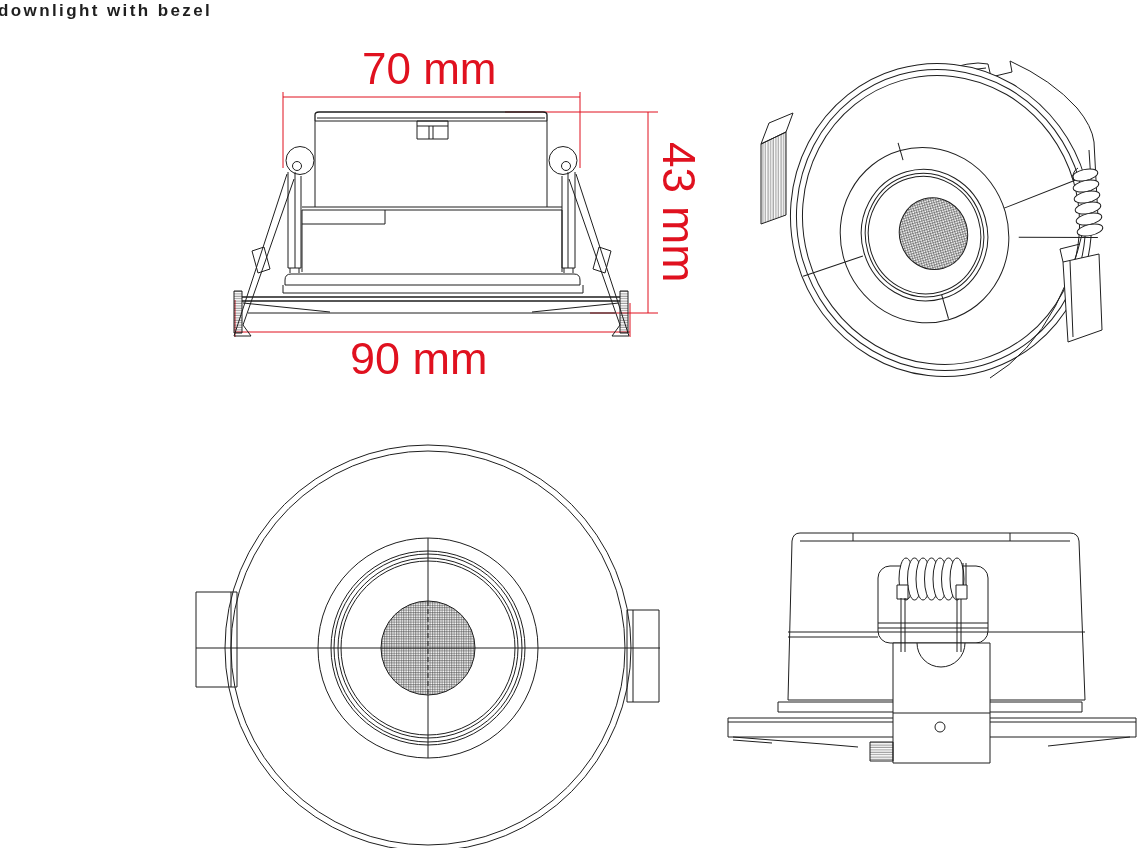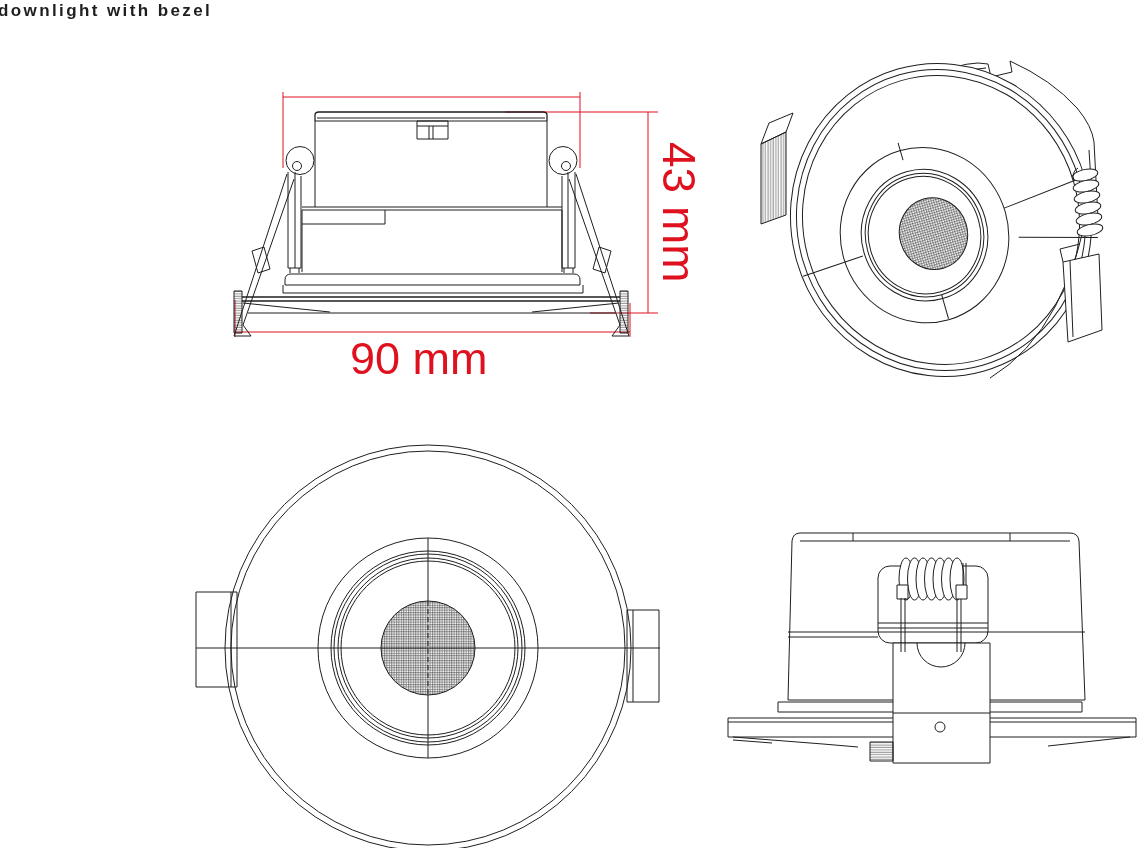--- a/index.html
+++ b/index.html
@@ -32,20 +32,21 @@
   svg .vl{fill:url(#vlines);}
   svg .dash{stroke-dasharray:5 3;}
   svg .hv{stroke-width:1.3;}
 </style>
 </head>
 <body>
 
 <div class="stage">
 
   <div class="drawing-title">downlight with bezel</div>
+  <div class="dim dim-70">70 mm</div>
   <div class="dim dim-43">43 mm</div>
   <div class="dim dim-90">90 mm</div>
 
   <svg class="technical" width="1139" height="848" viewBox="0 0 1139 848">
     <defs>
       <pattern id="gridpat" width="2.4" height="2.4" patternUnits="userSpaceOnUse">
         <path d="M0 0.6 H2.4 M0.6 0 V2.4" stroke="#3a3a3a" stroke-width="0.55"></path>
       </pattern>
       <pattern id="hlines" width="4" height="2.4" patternUnits="userSpaceOnUse">
         <path d="M0 1 H4" stroke="#333" stroke-width="0.6"></path>

